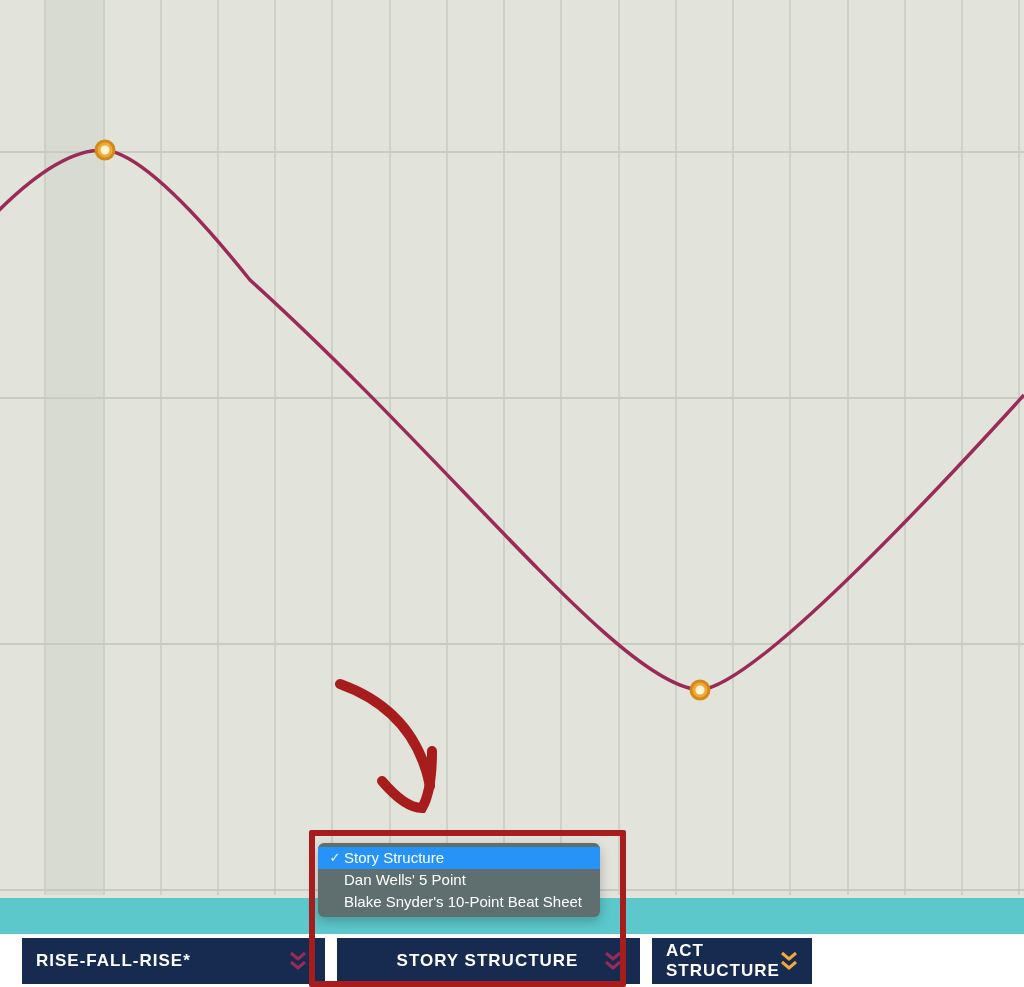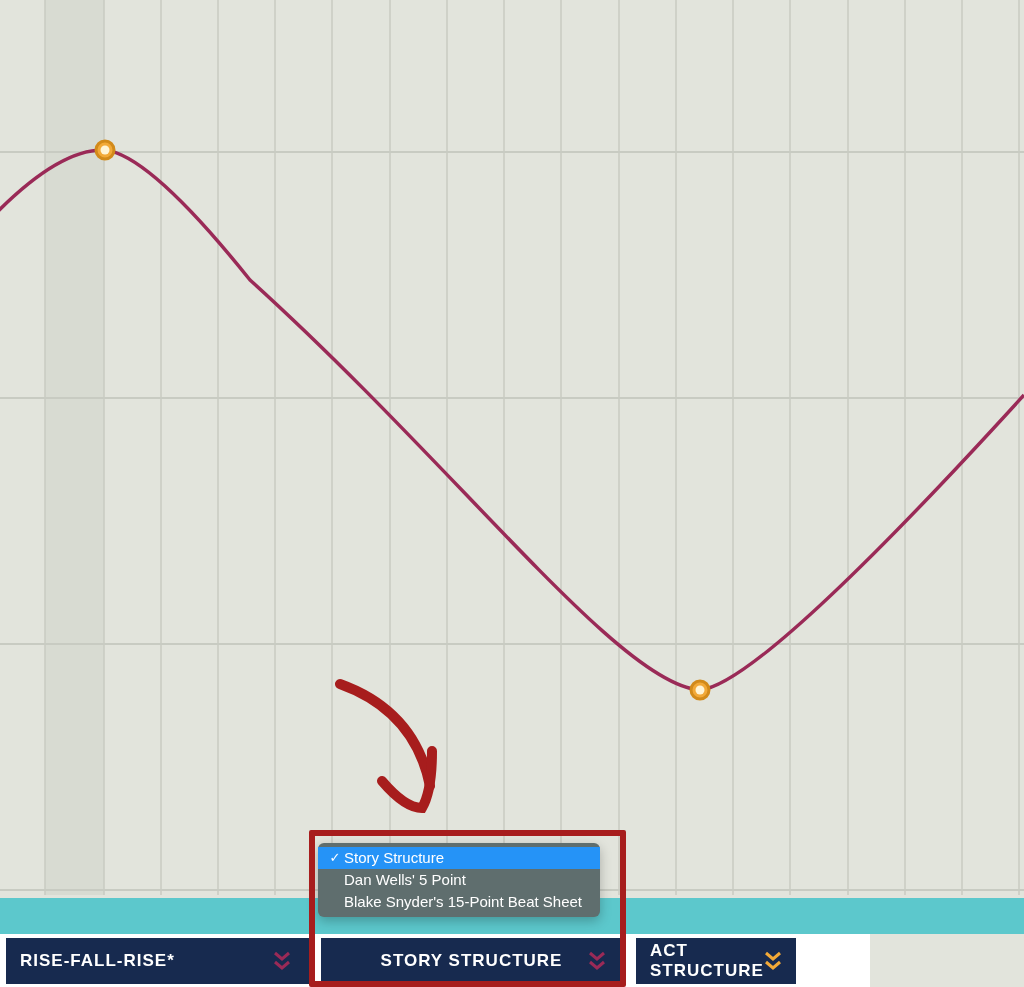--- a/index.html
+++ b/index.html
@@ -28,26 +28,26 @@
       left: 0;
       top: 898px;
       width: 1024px;
       height: 36px;
       background: #5cc8cc;
     }
     .bottom-bar {
       position: absolute;
       left: 0;
       top: 934px;
-      width: 870px;
+      width: 1024px;
       height: 53px;
       background: #ffffff;
       display: flex;
       gap: 12px;
-      padding: 4px 0 4px 6px;
+      padding: 4px 0 4px 22px;
     }
     .bottom-button {
       flex: 0 0 auto;
       width: 303px;
       height: 46px;
       background: #172a4f;
       display: flex;
       align-items: center;
       justify-content: space-between;
       padding: 0 18px 0 14px;
@@ -181,21 +181,21 @@
   <div class="dropdown-item selected">
     <span class="check-slot">✓</span>
     <span>Story Structure</span>
   </div>
   <div class="dropdown-item">
     <span class="check-slot"></span>
     <span>Dan Wells' 5 Point</span>
   </div>
   <div class="dropdown-item">
     <span class="check-slot"></span>
-    <span>Blake Snyder's 15-Point Beat Sheet</span>
+    <span>Blake Snyder's 10-Point Beat Sheet</span>
   </div>
 </div>
 
 <div class="bottom-bar">
   <div class="bottom-button">
     <span class="label">Rise-Fall-Rise*</span>
     <span class="chevrons">
       <svg viewBox="0 0 18 24" width="18" height="24">
         <polyline points="2,4 9,10 16,4" fill="none" stroke="#9a2a57" stroke-width="3"></polyline>
         <polyline points="2,13 9,19 16,13" fill="none" stroke="#9a2a57" stroke-width="3"></polyline>

